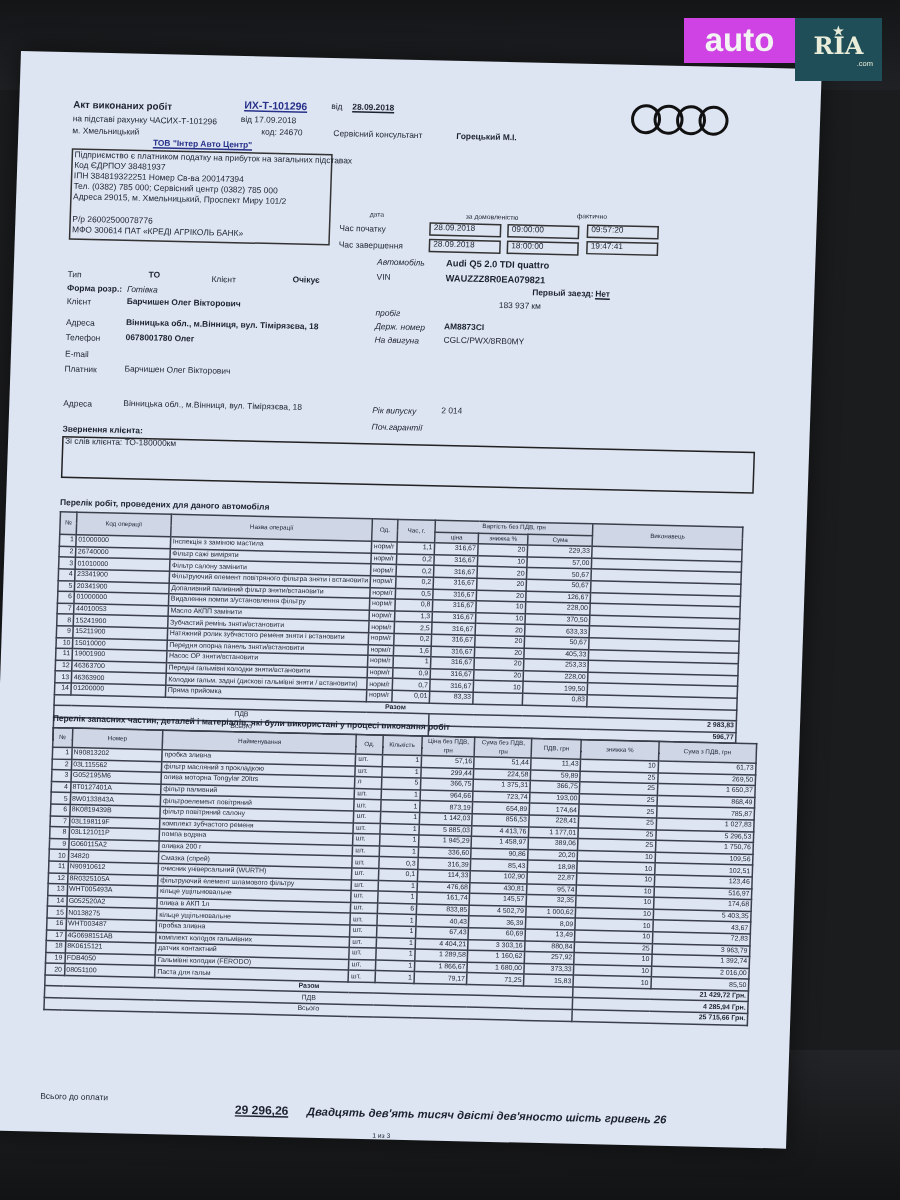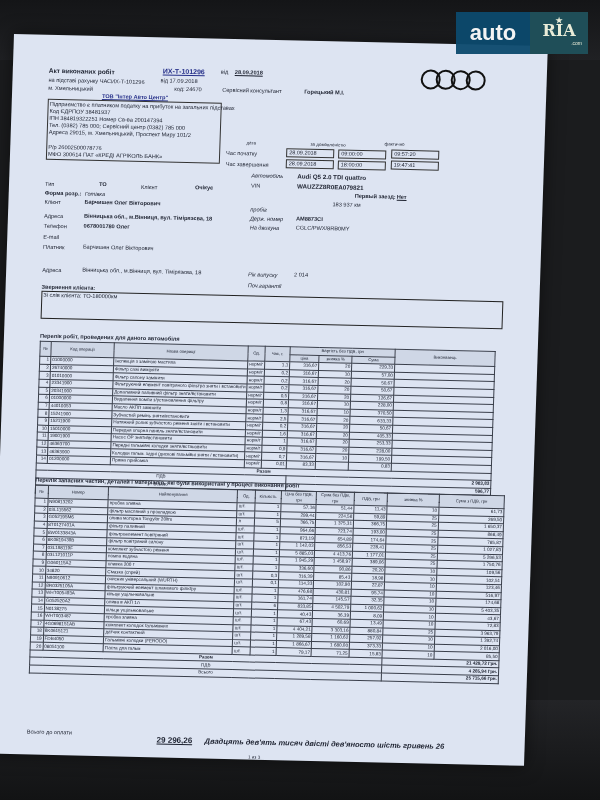--- a/index.html
+++ b/index.html
@@ -16,21 +16,21 @@
   .abs{position:absolute;}
   .box{border:1px solid #333;font-size:5.5px;padding:0 2px;height:7px;line-height:7px;}
   table.g{border-collapse:collapse;font-size:4.6px;position:absolute;}
   table.g td, table.g th{border:0.6px solid #3a3f4b;padding:0 1px;height:6.6px;line-height:6px;white-space:nowrap;overflow:hidden;}
   table.g th{font-weight:normal;font-size:4.2px;background:#cfd7e6;}
   .r{text-align:right;}
   .c{text-align:center;}
   .audi{position:absolute;left:372px;top:14px;}
   .audi span{display:inline-block;width:16px;height:16px;border:2.4px solid #111;border-radius:50%;margin-left:-5px;}
   .logo{position:absolute;left:456px;top:12px;width:132px;height:42px;display:flex;}
-  .logo .a{background:#0c4a6e;width:74px;height:42px;color:#fff;font-size:22px;font-weight:bold;display:flex;align-items:center;justify-content:center;opacity:.95;}
+  .logo .a{background:#d946ef;width:74px;height:30px;color:#fff;font-size:22px;font-weight:bold;display:flex;align-items:center;justify-content:center;opacity:.95;}
   .logo .r2{background:#1f4e58;width:58px;height:42px;color:#e9ecd8;font-family:"DejaVu Serif",serif;font-weight:bold;font-size:16px;display:flex;flex-direction:column;align-items:center;justify-content:center;line-height:13px;}
   .logo .r2 small{font-size:5px;font-family:"Liberation Sans",sans-serif;font-weight:normal;align-self:flex-end;margin-right:6px;}
   .complaint{position:absolute;left:0;top:244px;width:460px;height:26px;border:1.2px solid #222;}
 </style>
 </head>
 <body>
 
 <div class="bg-top"></div>
 <div class="bg-bottom"></div>
 

